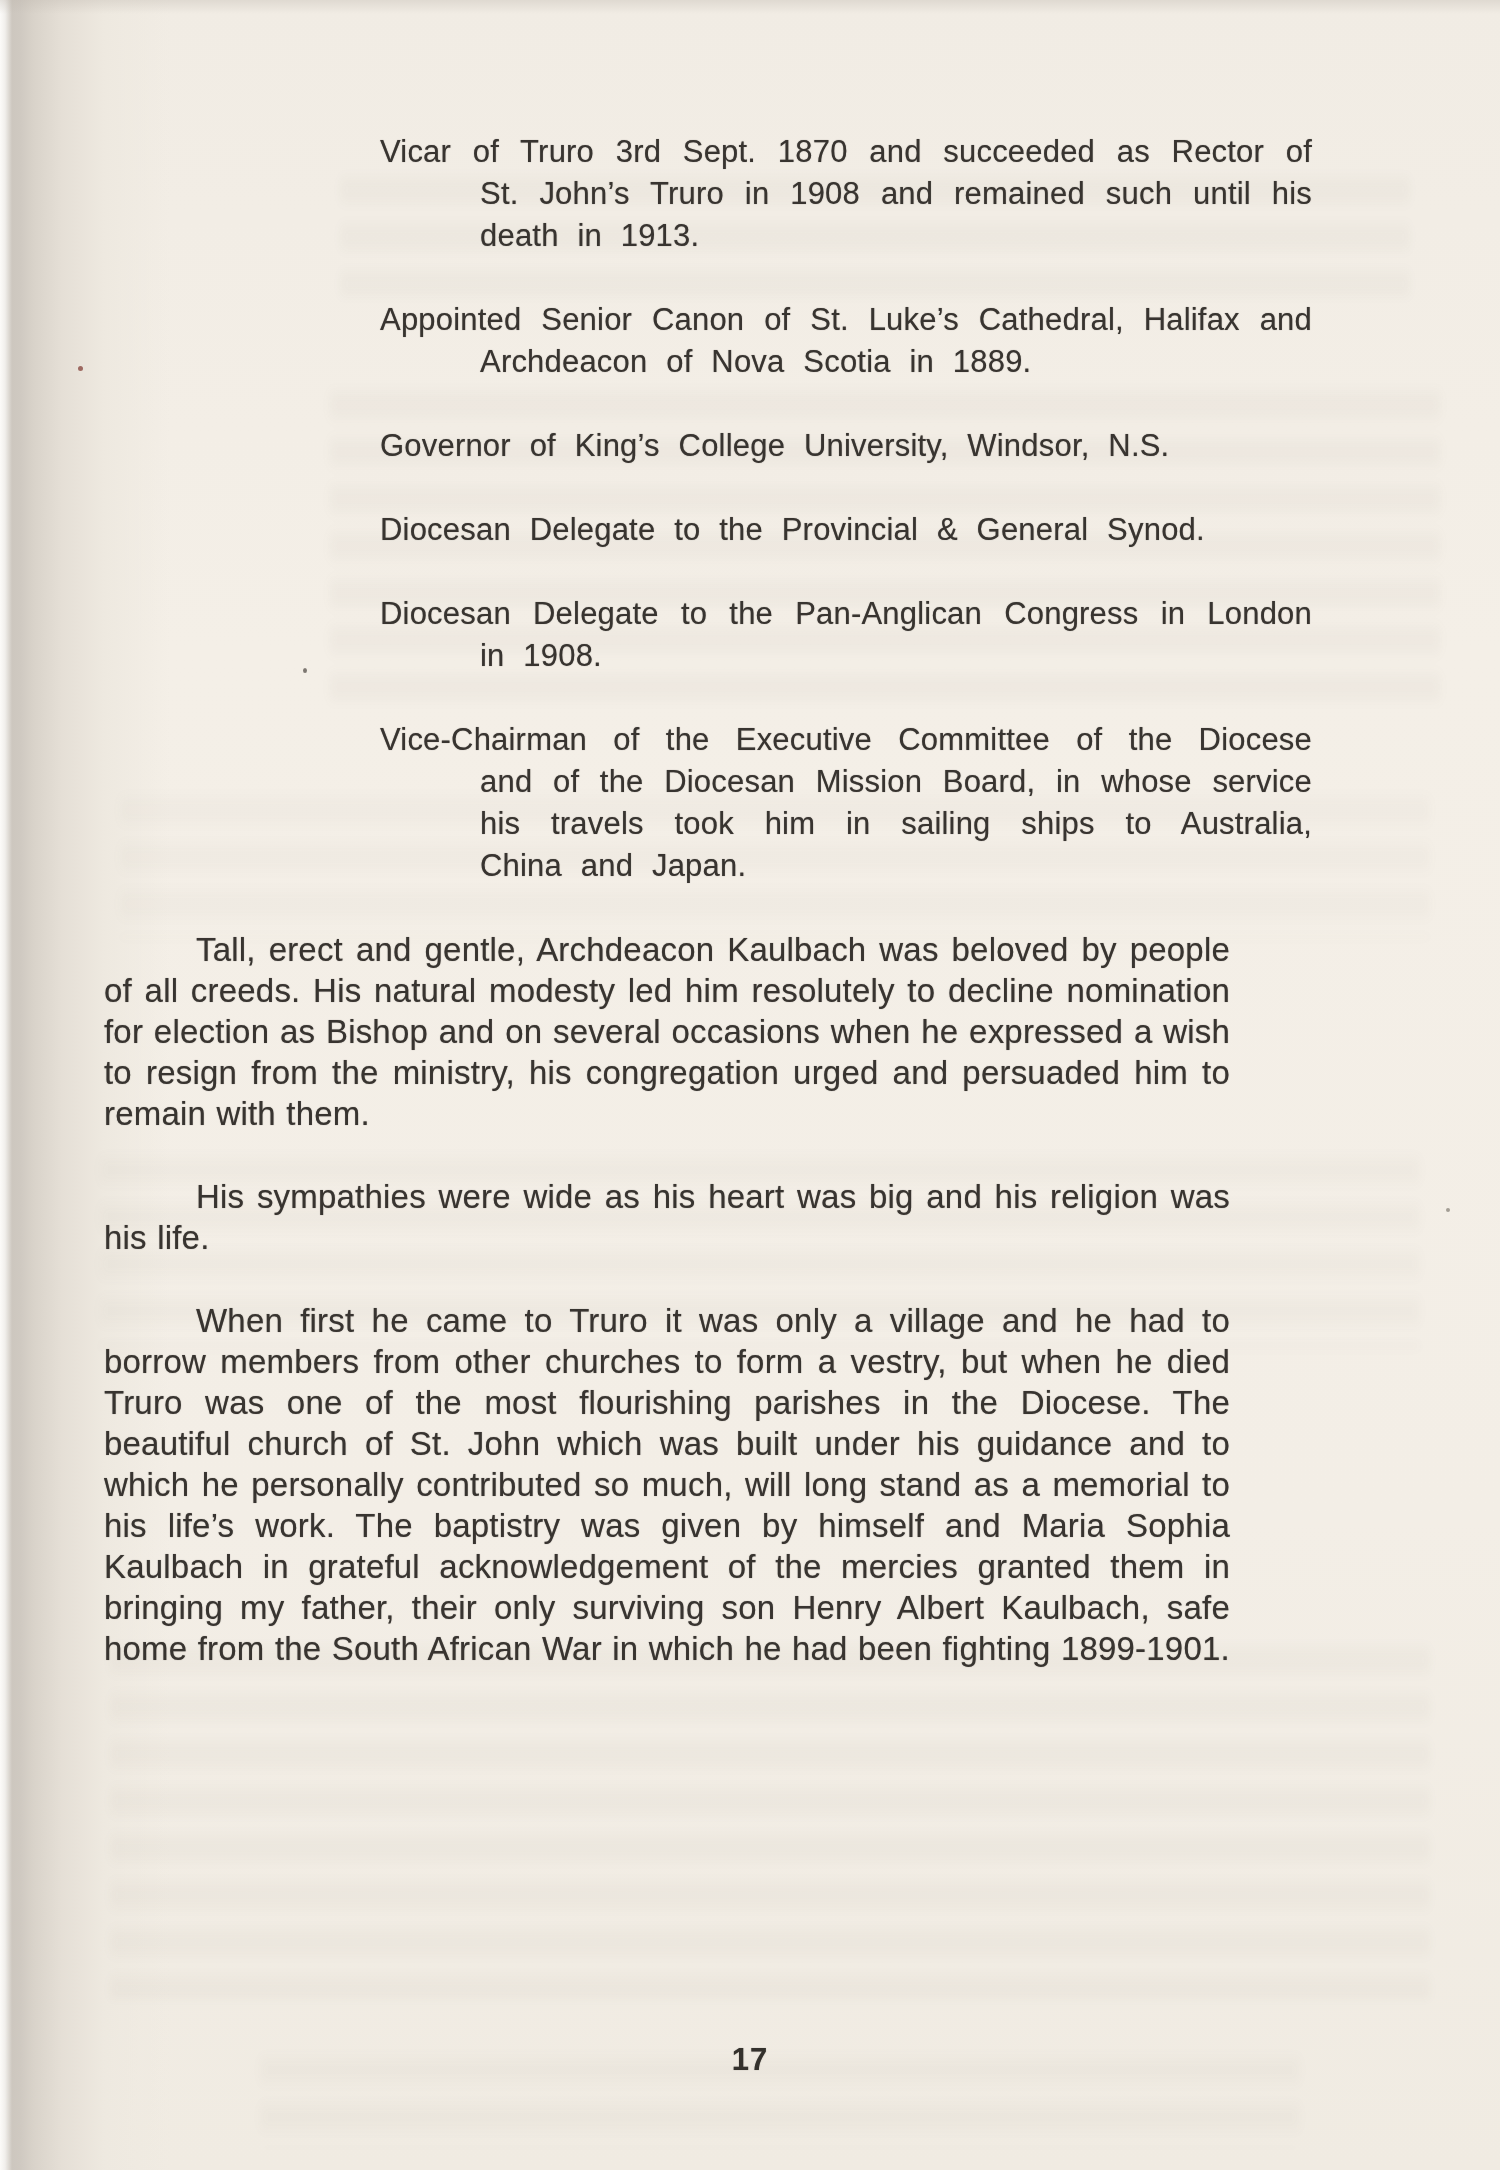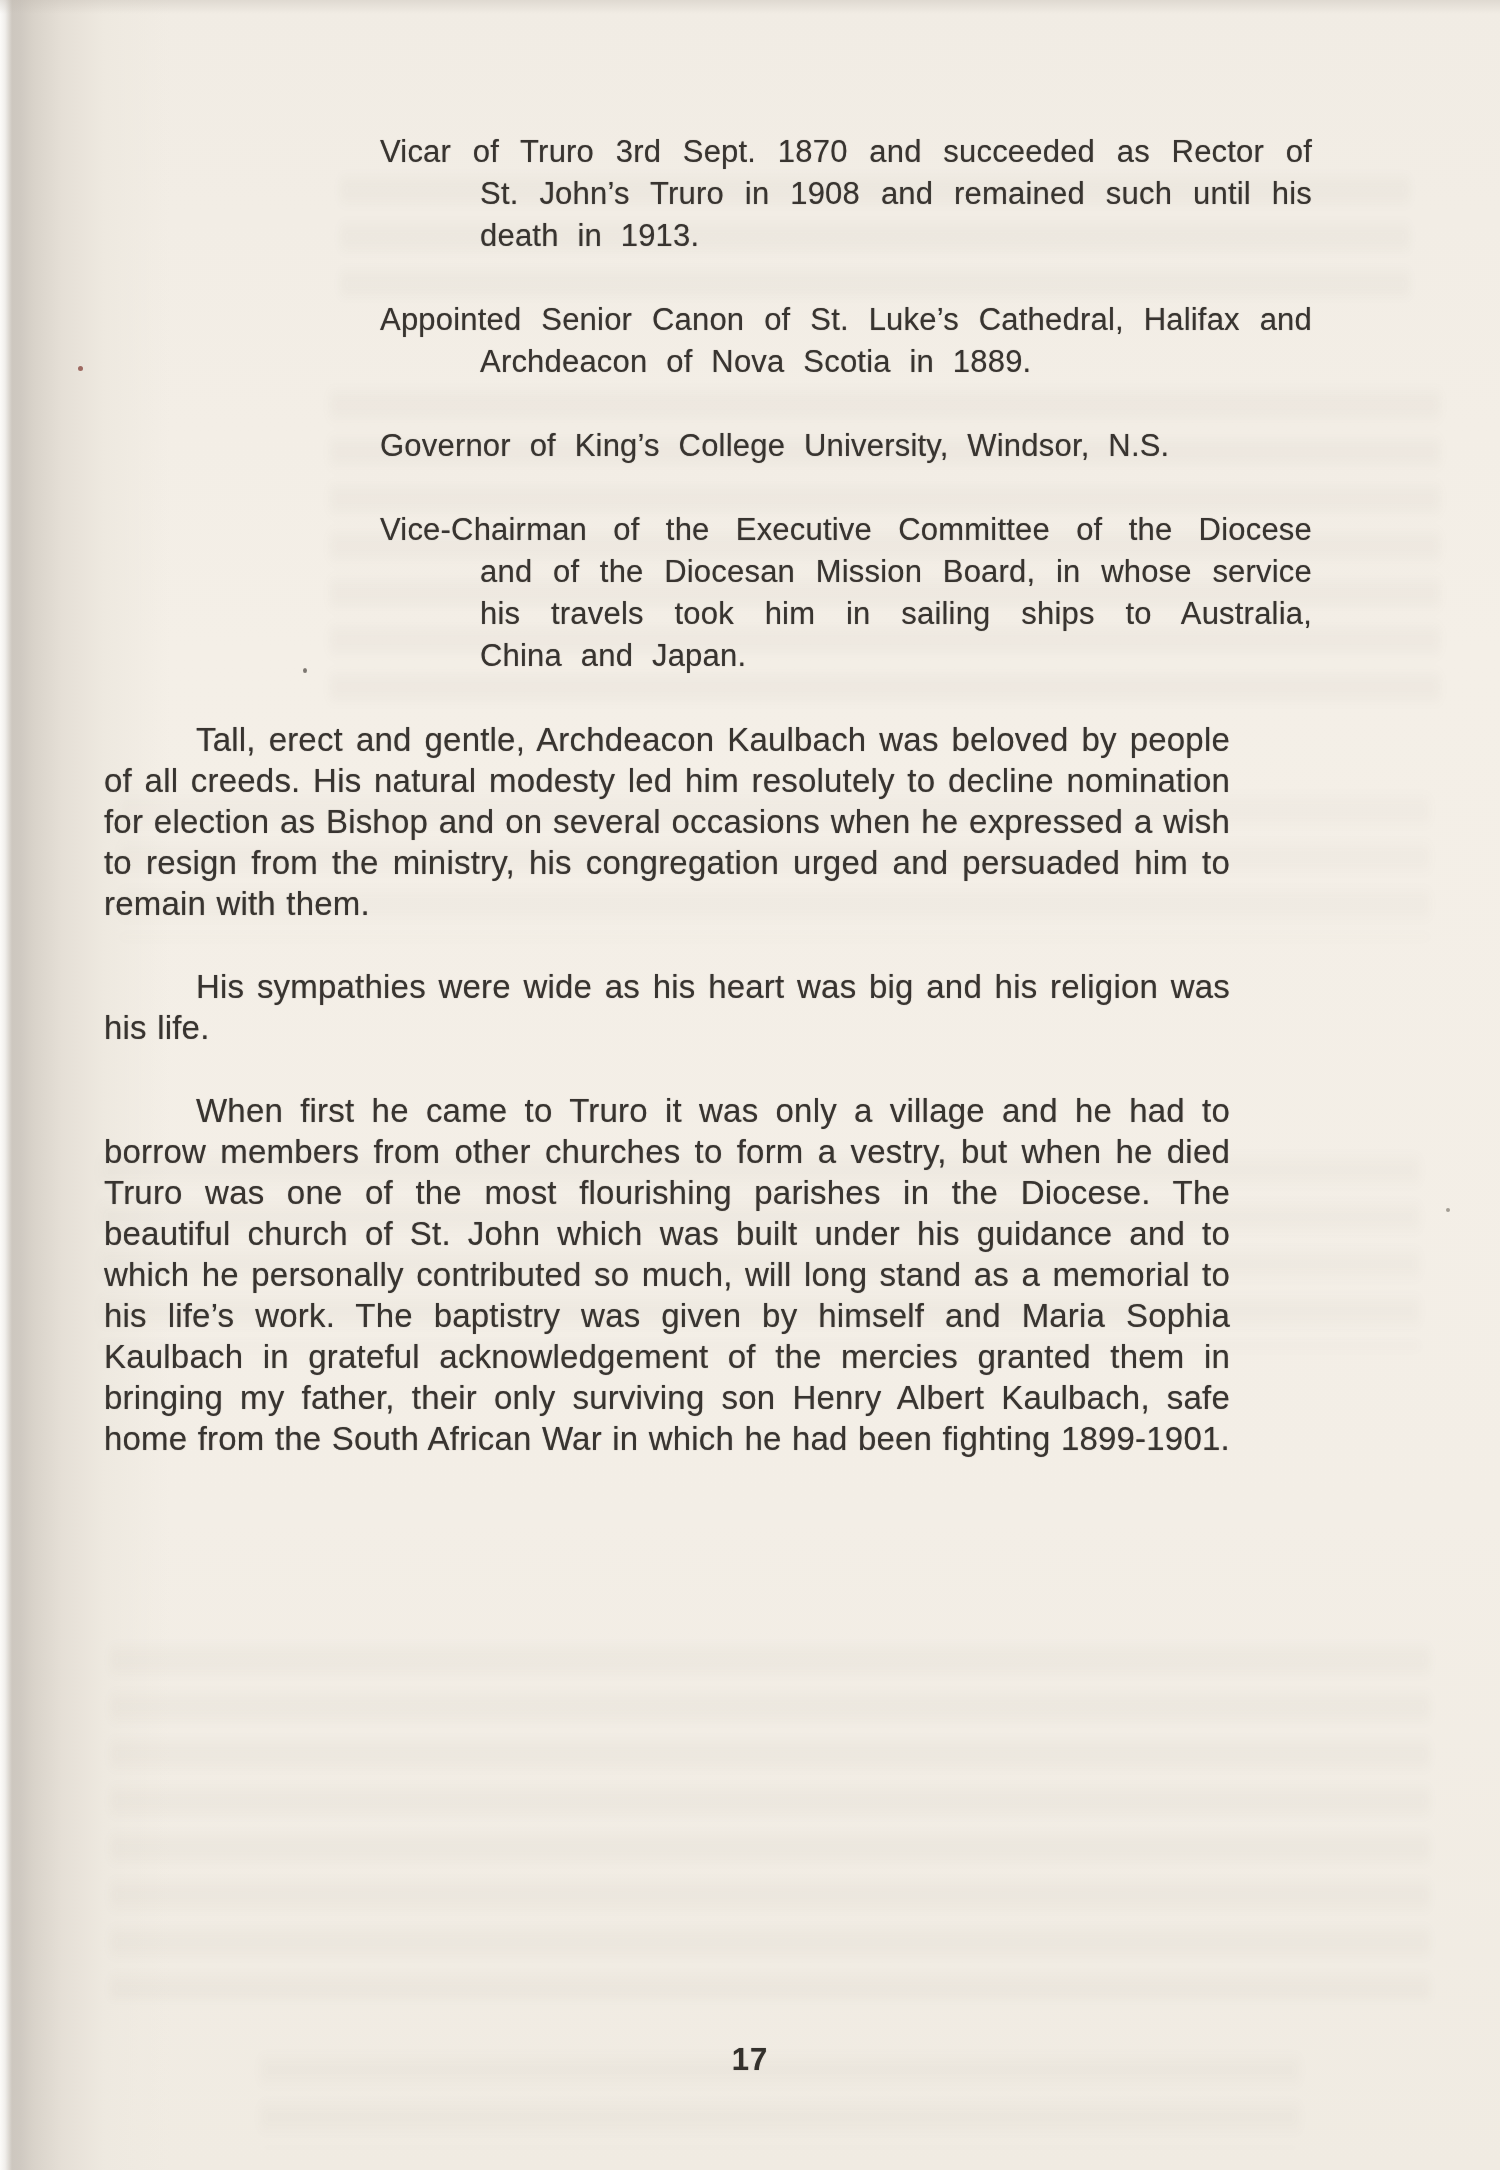--- a/index.html
+++ b/index.html
@@ -141,20 +141,22 @@
   <div class="speck s1"></div>
   <div class="speck s2"></div>
   <div class="speck s3"></div>
 
   <article class="content">
 
     <section class="credentials">
       <p>Vicar of Truro 3rd Sept. 1870 and succeeded as Rector of St. John’s Truro in 1908 and remained such until his death in 1913.</p>
       <p>Appointed Senior Canon of St. Luke’s Cathedral, Halifax and Archdeacon of Nova Scotia in 1889.</p>
       <p>Governor of King’s College University, Windsor, N.S.</p>
+      <p>Diocesan Delegate to the Provincial &amp; General Synod.</p>
+      <p>Diocesan Delegate to the Pan-Anglican Congress in London in 1908.</p>
       <p>Vice-Chairman of the Executive Committee of the Diocese and of the Diocesan Mission Board, in whose service his travels took him in sailing ships to Australia, China and Japan.</p>
     </section>
 
     <section class="bodytext">
       <p>Tall, erect and gentle, Archdeacon Kaulbach was beloved by people of all creeds. His natural modesty led him resolutely to decline nomination for election as Bishop and on several occasions when he expressed a wish to resign from the ministry, his congregation urged and persuaded him to remain with them.</p>
       <p>His sympathies were wide as his heart was big and his religion was his life.</p>
       <p>When first he came to Truro it was only a village and he had to borrow members from other churches to form a vestry, but when he died Truro was one of the most flourishing parishes in the Diocese. The beautiful church of St. John which was built under his guidance and to which he personally contributed so much, will long stand as a memorial to his life’s work. The baptistry was given by himself and Maria Sophia Kaulbach in grateful acknowledgement of the mercies granted them in bringing my father, their only surviving son Henry Albert Kaulbach, safe home from the South African War in which he had been fighting 1899-1901.</p>
     </section>
 
   </article>

